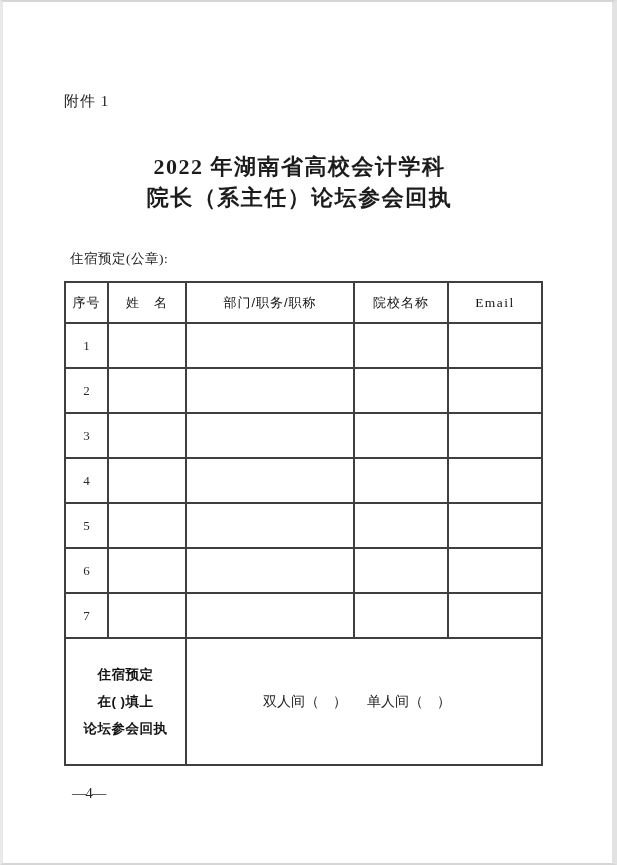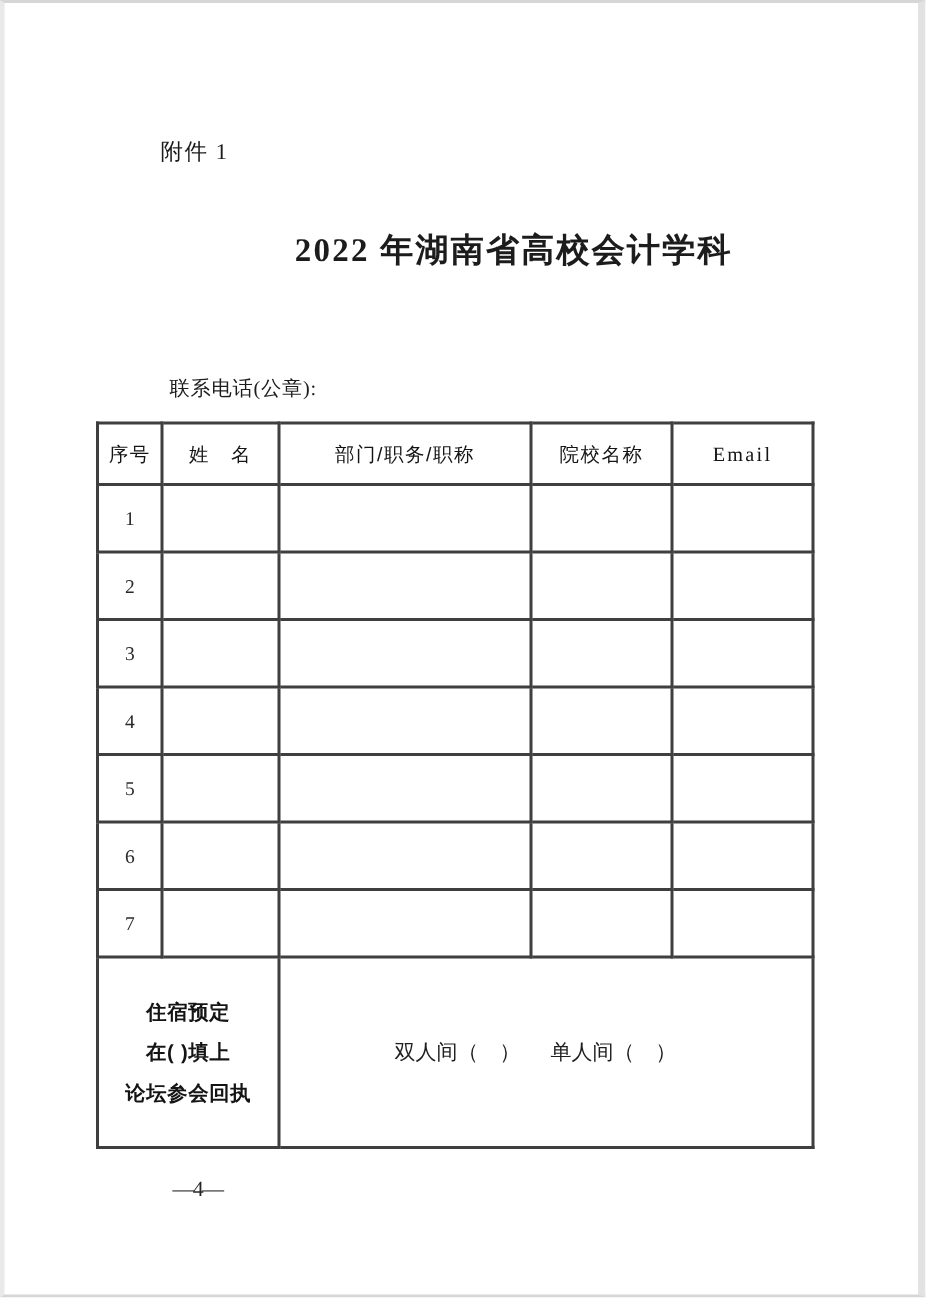--- a/index.html
+++ b/index.html
@@ -13,21 +13,21 @@
   }
   .page {
     position: absolute; left: 0; top: 0;
     width: 617px; height: 865px;
     background: #ffffff;
     border-top: 2px solid #d6d6d6;
     border-bottom: 2px solid #d6d6d6;
     border-left: 3px solid #e9e9e9;
     border-right: 5px solid #e2e2e2;
   }
-  .serif { font-family: "Liberation Serif", "DejaVu Serif", serif; margin-left: 43px; }
+  .serif { font-family: "Liberation Serif", "DejaVu Serif", serif; }
 
   .attachment-label {
     position: absolute; left: 61px; top: 90px;
     font-size: 15px; letter-spacing: 1px;
   }
   .doc-title {
     position: absolute; left: 0; top: 149px; width: 581px;
     text-align: center;
     font-weight: bold; font-size: 22px; line-height: 31px;
     letter-spacing: 1.5px;
@@ -85,23 +85,24 @@
 </style>
 </head>
 <body>
 
 <div class="page">
 
   <div class="attachment-label serif">附件 1</div>
 
   <div class="doc-title serif">
     <div>2022 年湖南省高校会计学科</div>
+    <div>院长（系主任）论坛参会回执</div>
   </div>
 
-  <div class="org-label serif">联系电话(公章):</div>
+  <div class="org-label serif">住宿预定(公章):</div>
 
   <table class="form-table">
     <colgroup>
       <col style="width:43px">
       <col style="width:78px">
       <col style="width:168px">
       <col style="width:94px">
       <col style="width:94px">
     </colgroup>
     <thead>

